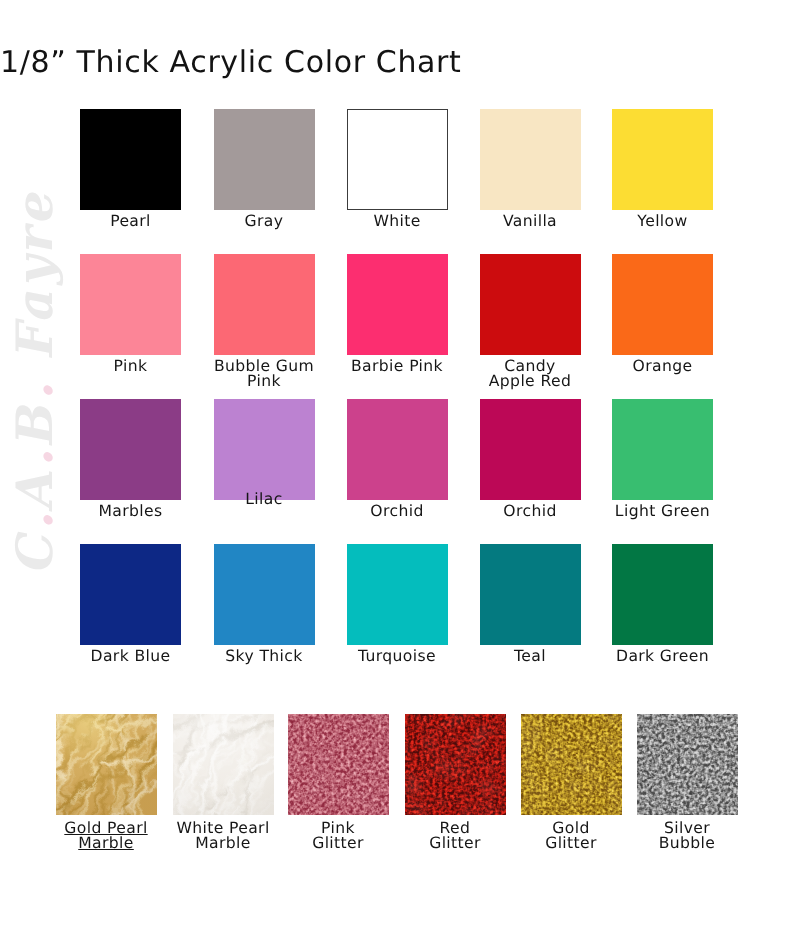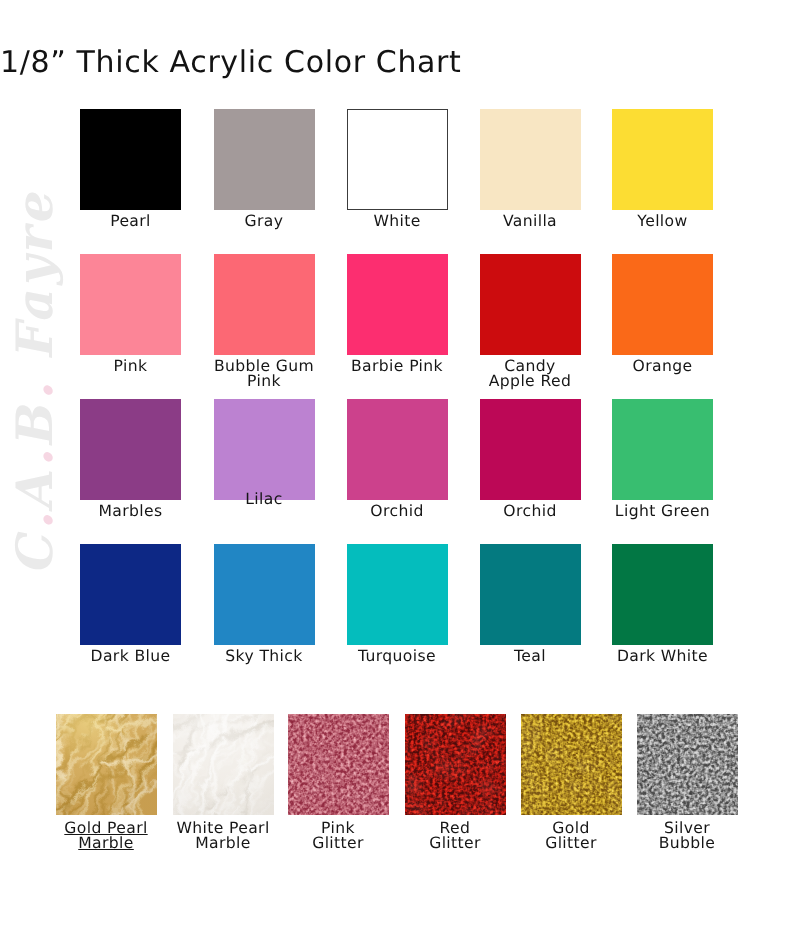--- a/index.html
+++ b/index.html
@@ -225,21 +225,21 @@
   <div class="caption" style="left:582.5px;top:504.2px;width:160px;">Light Green</div>
   <div class="swatch" style="left:80px;top:544px;background:#0d2885;"></div>
   <div class="caption" style="left:50.5px;top:649.2px;width:160px;">Dark Blue</div>
   <div class="swatch" style="left:213.5px;top:544px;background:#2186c4;"></div>
   <div class="caption" style="left:184px;top:649.2px;width:160px;">Sky Thick</div>
   <div class="swatch" style="left:346.5px;top:544px;background:#04bdbd;"></div>
   <div class="caption" style="left:317px;top:649.2px;width:160px;">Turquoise</div>
   <div class="swatch" style="left:479.5px;top:544px;background:#047a80;"></div>
   <div class="caption" style="left:450px;top:649.2px;width:160px;">Teal</div>
   <div class="swatch" style="left:612px;top:544px;background:#027744;"></div>
-  <div class="caption" style="left:582.5px;top:649.2px;width:160px;">Dark White</div>
+  <div class="caption" style="left:582.5px;top:649.2px;width:160px;">Dark Green</div>
 </div>
 
 <div>
   <div class="swatch" style="left:55.5px;top:713.5px;">
     <svg class="tex" viewBox="0 0 101 101">
       <defs>
             <clipPath id="cp-gold">
               <rect width="101" height="101"></rect>
             </clipPath>
             <radialGradient id="gr-gold" cx="0.3" cy="0.08" r="0.9">

